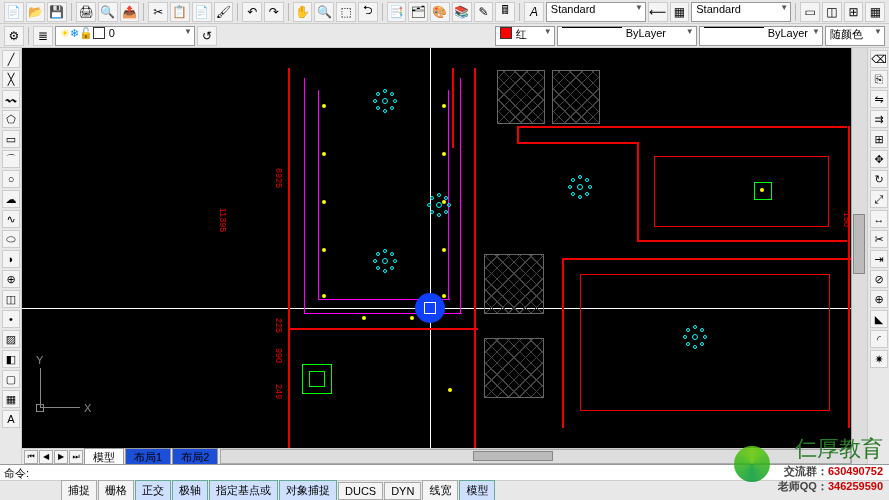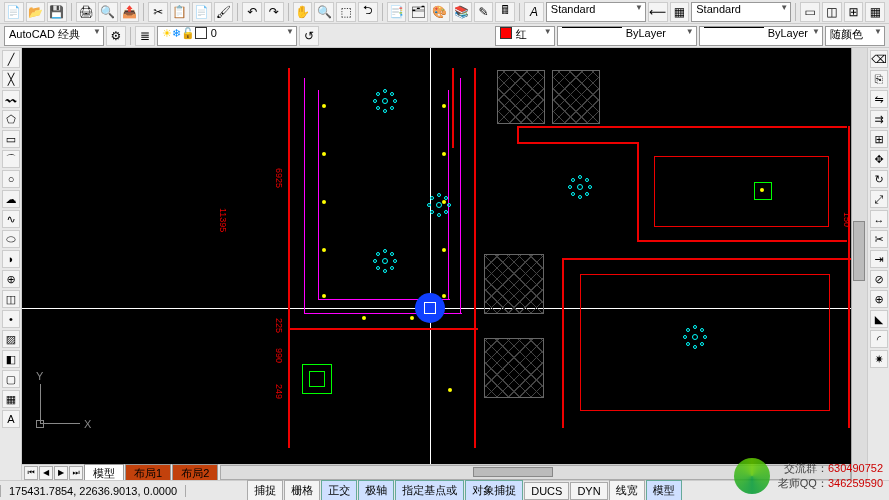--- a/index.html
+++ b/index.html
@@ -45,38 +45,38 @@
 .pick-cursor { position: absolute; width: 30px; height: 30px; border-radius: 50%; background: #1040ff; display: flex; align-items: center; justify-content: center; }
 .pick-cursor .box { width: 12px; height: 12px; border: 1px solid #fff; }
 .ucs { position: absolute; left: 18px; bottom: 40px; color: #888; font-size: 10px; }
 .ucs .ax { position: absolute; background: #888; }
 
 
 .hscroll-row { display: flex; height: 16px; background: #e8e8e8; border-top: 1px solid #ccc; }
 .tab-btns { display: flex; align-items: center; gap: 1px; padding: 0 2px; }
 .tab-nav { width: 14px; height: 14px; border: 1px solid #aaa; background: #f4f4f4; display: flex; align-items: center; justify-content: center; font-size: 8px; cursor: pointer; }
 .tab { padding: 1px 8px; background: #fff; border: 1px solid #999; border-bottom: none; cursor: pointer; }
-.tab.inactive { background: #c2410c; }
+.tab.inactive { background: #1d4ed8; }
 .scrollbar { flex: 1; background: #ddd; border: 1px solid #aaa; position: relative; }
 .scroll-thumb { position: absolute; background: #bbb; border: 1px solid #888; }
 .vscroll { width: 16px; background: #ddd; border-left: 1px solid #aaa; position: relative; }
 
 
 .cmdline { background: #fff; border-top: 1px solid #999; padding: 1px 4px; height: 16px; white-space: nowrap; overflow: hidden; }
 
 
 .statusbar { display: flex; align-items: center; height: 20px; background: #e8e8e8; border-top: 1px solid #ccc; }
 .coords { padding: 0 8px; border-left: 1px solid #aaa; border-right: 1px solid #aaa; min-width: 170px; }
 .status-btn { padding: 2px 6px; border: 1px solid #aaa; background: #f4f4f4; cursor: pointer; margin-left: 1px; }
 .status-btn.active { background: #cfe0ff; border-color: #6a9; }
 .watermark { position: absolute; right: 6px; bottom: 6px; display: flex; align-items: center; gap: 8px; pointer-events: none; }
 .watermark .logo { width: 36px; height: 36px; border-radius: 50%; background: conic-gradient(#6c0,#093,#6c0); opacity: .85; }
 .watermark .txt { text-align: right; }
 .watermark .title { font-size: 22px; color: #2a7a2a; font-family: "KaiTi","SimSun"; }
-.watermark .sub { font-size: 11px; color: #444; }
+.watermark .sub { font-size: 11px; color: #444; font-weight: bold; }
 .watermark .num { color: #c00; }
 </style>
 </head>
 <body>
 
 <div class="app">
 
 
   <div class="toolbar">
     <div class="tb-btn">📄</div>
@@ -117,23 +117,20 @@
         <span>Standard</span>
       </div>
     <div class="tb-sep"></div>
     <div class="tb-btn">▭</div>
     <div class="tb-btn">◫</div>
     <div class="tb-btn">⊞</div>
     <div class="tb-btn">▦</div>
   </div>
 
   <div class="toolbar">
-    <div class="tb-select wide">
-        <span>AutoCAD 经典</span>
-      </div>
     <div class="tb-btn">⚙</div>
     <div class="tb-sep"></div>
     <div class="tb-btn">≣</div>
     <div class="tb-select wider">
       <span style="color:#fc0">☀</span>
         <span style="color:#08f">❄</span>
         <span style="color:#888">🔓</span>
       <span class="color-swatch" style="background:#fff"></span>
       <span>0</span>
     </div>
@@ -352,36 +349,37 @@
       <div class="side-btn">✂</div>
       <div class="side-btn">⇥</div>
       <div class="side-btn">⊘</div>
       <div class="side-btn">⊕</div>
       <div class="side-btn">◣</div>
       <div class="side-btn">◜</div>
       <div class="side-btn">✷</div>
     </div>
   </div>
 
+  <div class="cmdline">命令:</div>
 
   <div class="statusbar">
-    <div class="coords">175431.7854, 22636.9013, 0.0000</div>
     <div style="flex:0 0 60px"></div>
     <div class="status-btn">捕捉</div>
     <div class="status-btn">栅格</div>
     <div class="status-btn active">正交</div>
     <div class="status-btn active">极轴</div>
     <div class="status-btn active">指定基点或</div>
     <div class="status-btn active">对象捕捉</div>
     <div class="status-btn">DUCS</div>
     <div class="status-btn">DYN</div>
     <div class="status-btn">线宽</div>
     <div class="status-btn active">模型</div>
   </div>
 
   <div class="watermark">
     <div class="logo"></div>
     <div class="txt">
+      <div class="title">仁厚教育</div>
       <div class="sub"><span>交流群：</span><span class="num">630490752</span></div>
       <div class="sub"><span>老师QQ：</span><span class="num">346259590</span></div>
     </div>
   </div>
 </div>
 
 </body></html>

